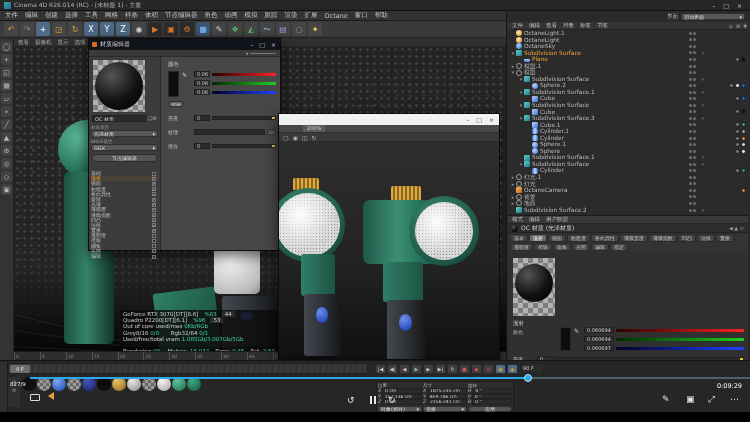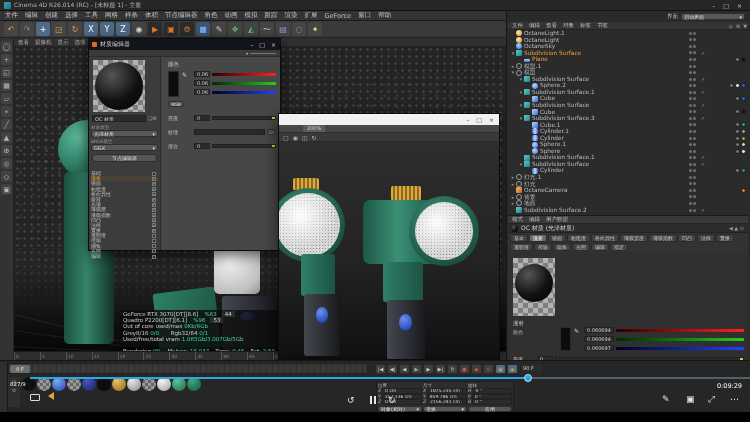--- a/index.html
+++ b/index.html
@@ -227,21 +227,21 @@
       <span class="menu-item">网格</span>
       <span class="menu-item">样条</span>
       <span class="menu-item">体积</span>
       <span class="menu-item">节点编辑器</span>
       <span class="menu-item">角色</span>
       <span class="menu-item">动画</span>
       <span class="menu-item">模拟</span>
       <span class="menu-item">跟踪</span>
       <span class="menu-item">渲染</span>
       <span class="menu-item">扩展</span>
-      <span class="menu-item">GeForce</span>
+      <span class="menu-item">Octane</span>
       <span class="menu-item">窗口</span>
       <span class="menu-item">帮助</span>
     </div>
 
   <div class="a toolbar">
 
   <span class="tb-ico" style="color: rgb(224, 161, 60);">↶</span>
       <span class="tb-ico" style="color: rgb(143, 143, 143);">↷</span>
       <span class="tb-ico" style="background: rgb(77, 106, 134); color: rgb(255, 255, 255);">+</span>
       <span class="tb-ico" style="color: rgb(224, 161, 60);">◲</span>

